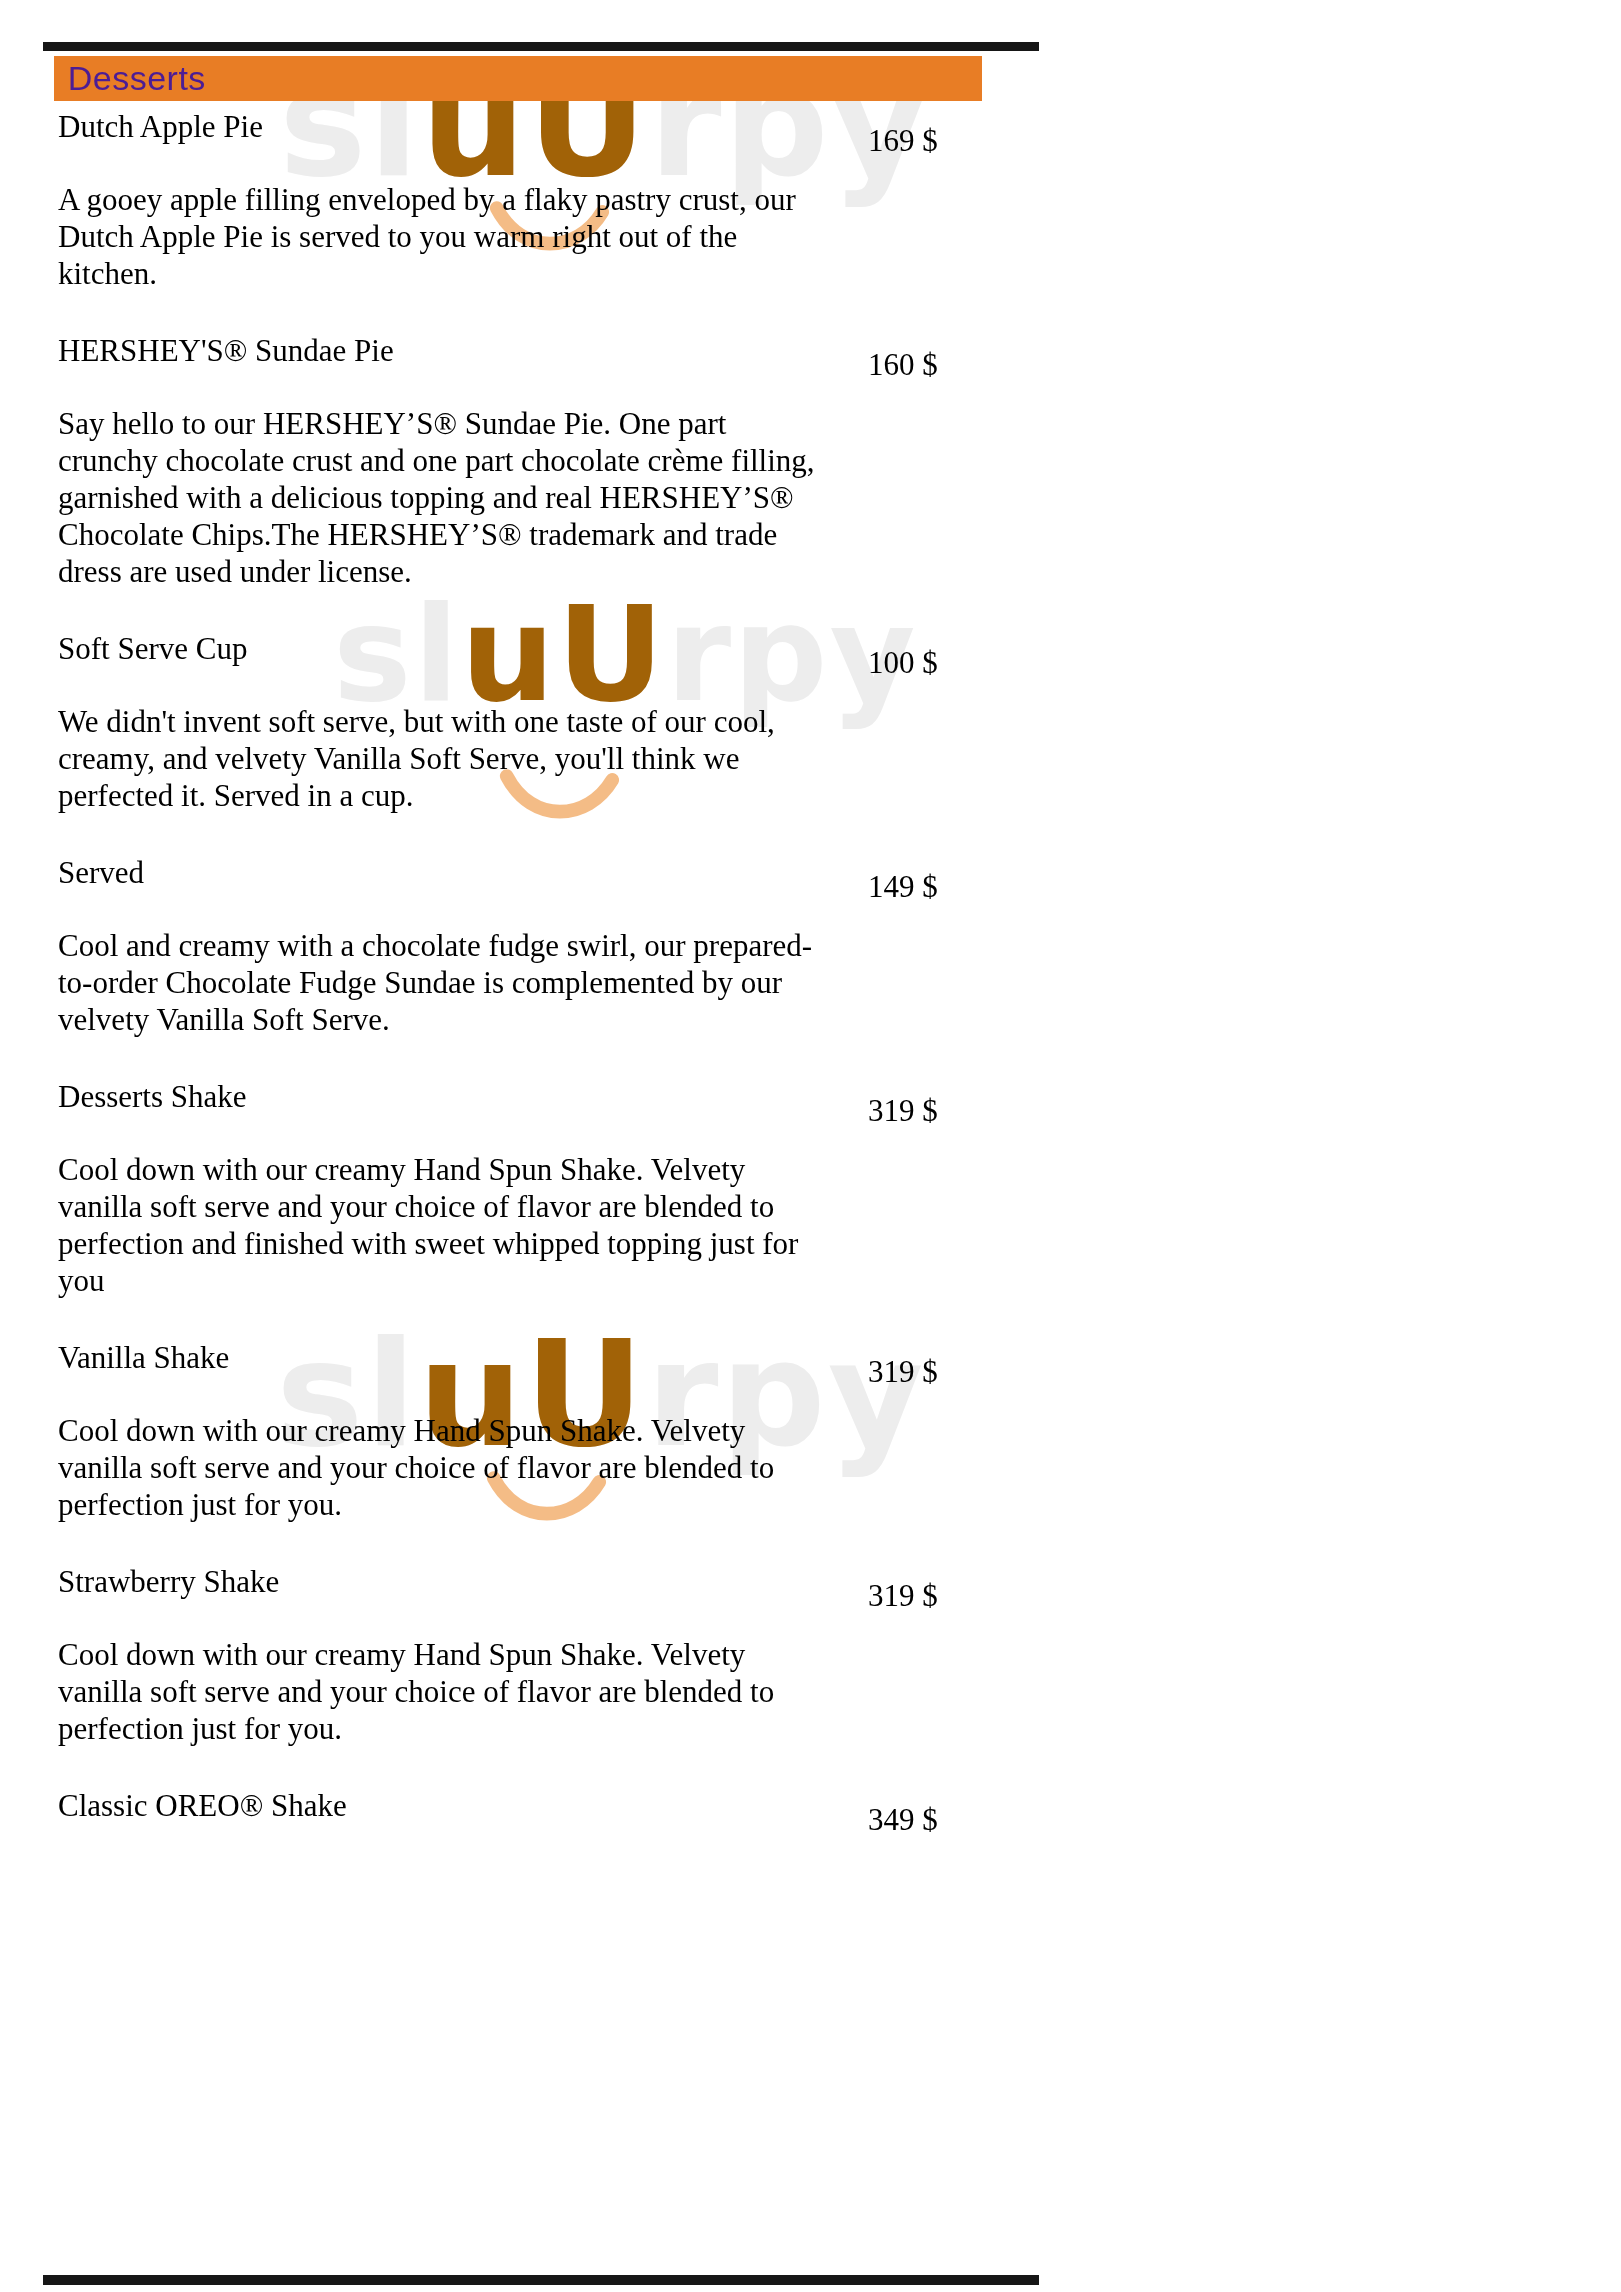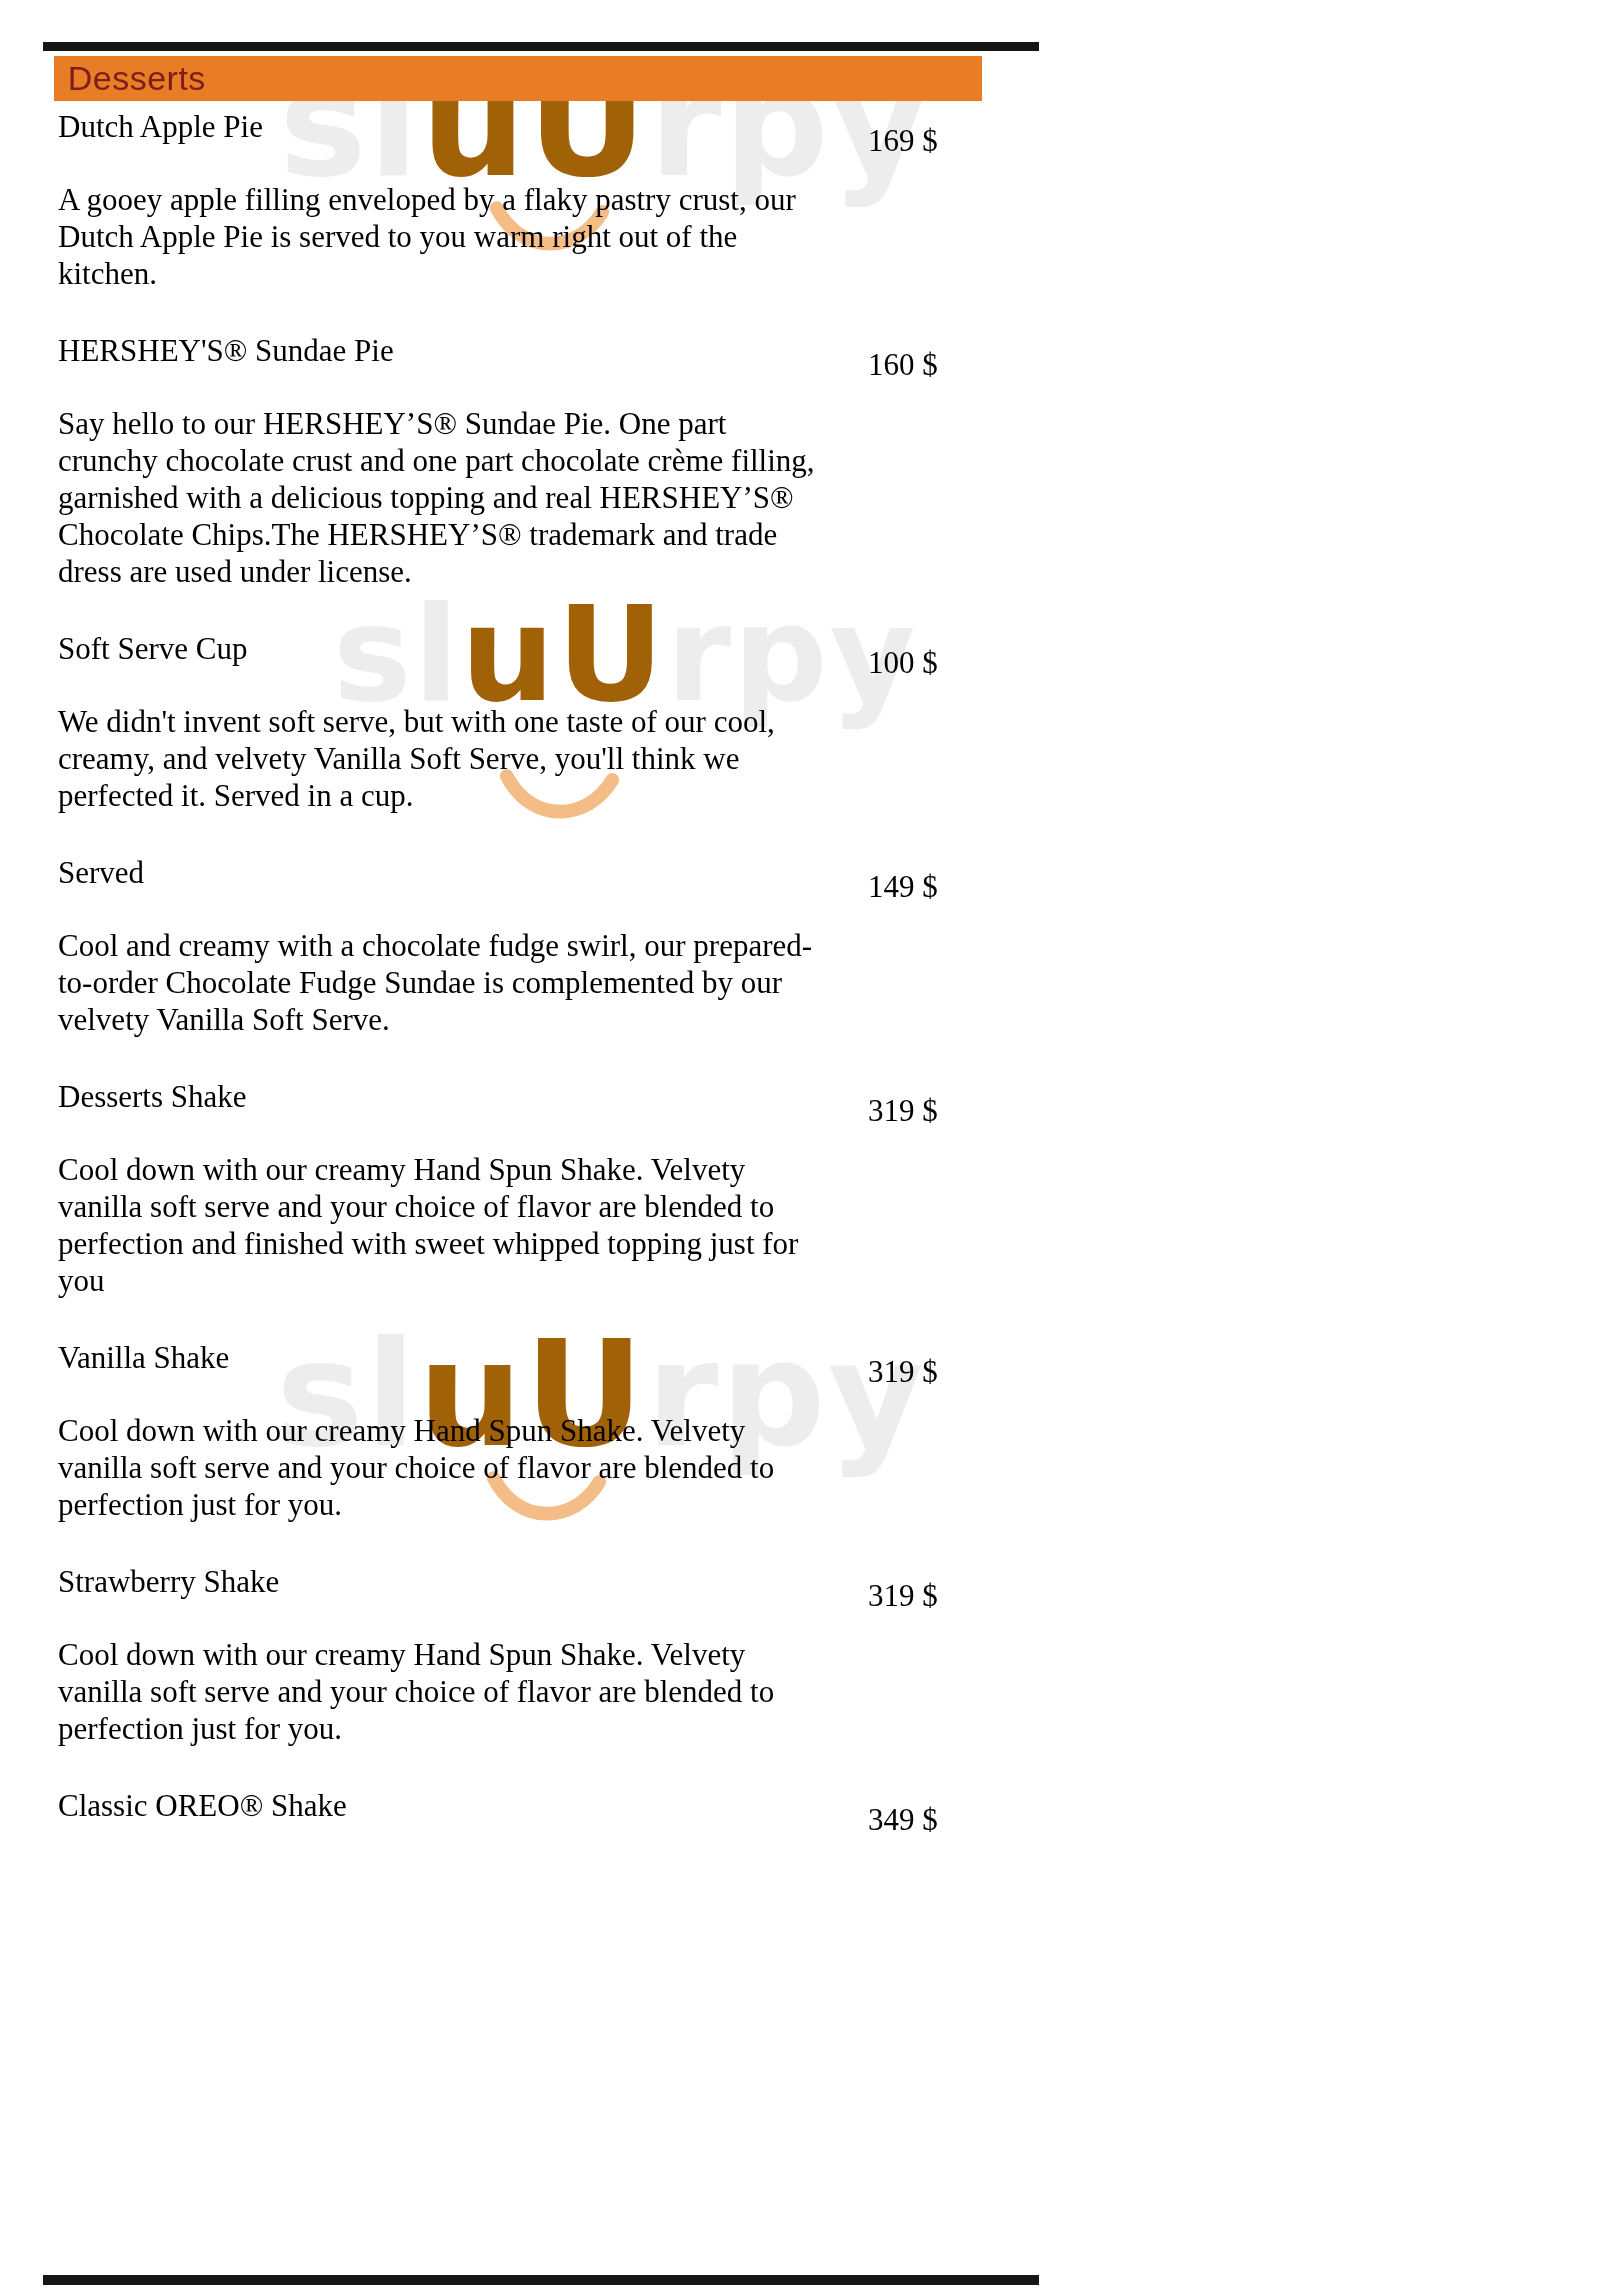--- a/index.html
+++ b/index.html
@@ -28,21 +28,21 @@
     position: absolute; left: 54px; top: 56px;
     width: 928px; height: 45px;
     background: #E87D25;
     z-index: 2;
     box-sizing: border-box;
     padding-left: 13.7px;
     display: flex; align-items: center;
   }
   .section-header span {
     font-family: "Liberation Sans", sans-serif;
-    font-size: 34px; color: #7f1d1d; letter-spacing: 0.5px;
+    font-size: 34px; color: #4c1d95; letter-spacing: 0.5px;
   }
 
   
   .watermark { position: absolute; z-index: 0; pointer-events: none; }
   .wm-text {
     font-family: "DejaVu Sans", sans-serif;
     font-weight: bold;
     font-size: 147px;
     line-height: 1;
     letter-spacing: 2px;

